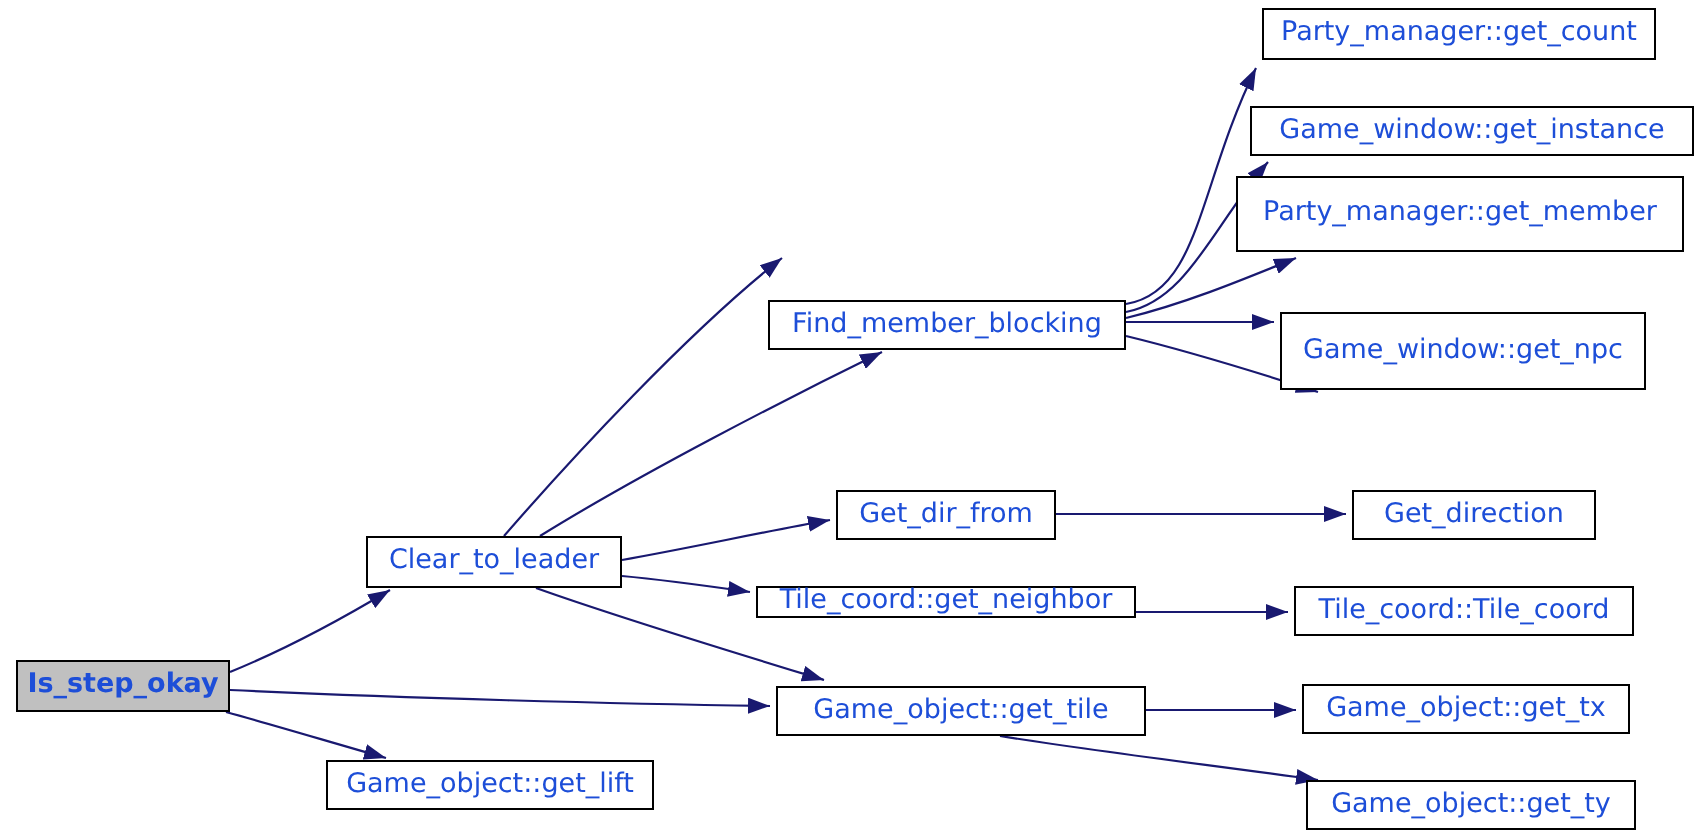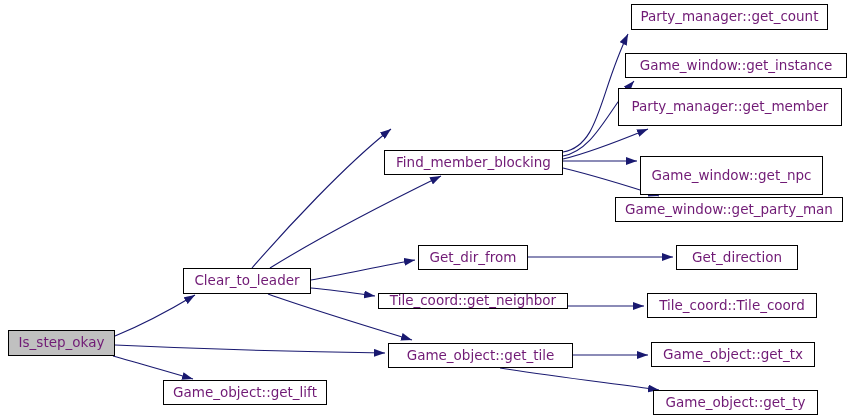--- a/index.html
+++ b/index.html
@@ -10,31 +10,31 @@
     font-family:"DejaVu Sans", sans-serif;
     overflow:hidden;
   }
   .edges{position:absolute;left:0;top:0;width:851px;height:419px;}
   .edge{stroke:#191970;stroke-width:1.1;fill:none;}
   .node{
     position:absolute;
     box-sizing:border-box;
     border:1px solid #000000;
     background:#ffffff;
-    color:#701a75;
+    color:#1d4ed8;
     font-size:13.5px;
     line-height:1;
     display:flex;
     align-items:center;
     justify-content:center;
     white-space:nowrap;
     cursor:pointer;
     text-align:right;
   }
-  .node.root{background:#c0c0c0;cursor:default;}
+  .node.root{background:#c0c0c0;cursor:default;font-weight:bold;}
 </style>
 </head>
 <body>
 
 <div class="canvas">
 
   <svg class="edges" width="851" height="419" viewBox="0 0 851 419">
     <defs>
       <marker id="arrow" viewBox="0 0 11 8" refX="11" refY="4" markerWidth="11" markerHeight="8" markerUnits="userSpaceOnUse" orient="auto">
         <path d="M0,0 L11,4 L0,8 Z" fill="#191970"></path>
@@ -59,21 +59,20 @@
     <path class="edge" marker-end="url(#arrow)" d="M 500 368 C 550 376, 609 383, 659 390"></path>
   </svg>
 
   <div class="node root" style="left:8px;top:330px;width:107px;height:26px">Is_step_okay</div>
   <div class="node" style="left:183px;top:268px;width:128px;height:26px">Clear_to_leader</div>
   <div class="node" style="left:384px;top:150px;width:179px;height:25px">Find_member_blocking</div>
   <div class="node" style="left:631px;top:4px;width:197px;height:26px">Party_manager::get_count</div>
   <div class="node" style="left:625px;top:53px;width:222px;height:25px">Game_window::get_instance</div>
   <div class="node" style="left:618px;top:88px;width:224px;height:38px">Party_manager::get_member</div>
   <div class="node" style="left:640px;top:156px;width:183px;height:39px">Game_window::get_npc</div>
-  <div class="node" style="left:615px;top:197px;width:228px;height:25px">Game_window::get_party_man</div>
   <div class="node" style="left:418px;top:245px;width:110px;height:25px">Get_dir_from</div>
   <div class="node" style="left:676px;top:245px;width:122px;height:25px">Get_direction</div>
   <div class="node" style="left:378px;top:293px;width:190px;height:16px">Tile_coord::get_neighbor</div>
   <div class="node" style="left:647px;top:293px;width:170px;height:25px">Tile_coord::Tile_coord</div>
   <div class="node" style="left:388px;top:343px;width:185px;height:25px">Game_object::get_tile</div>
   <div class="node" style="left:651px;top:342px;width:164px;height:25px">Game_object::get_tx</div>
   <div class="node" style="left:653px;top:390px;width:165px;height:25px">Game_object::get_ty</div>
   <div class="node" style="left:163px;top:380px;width:164px;height:25px">Game_object::get_lift</div>
 
 </div>

